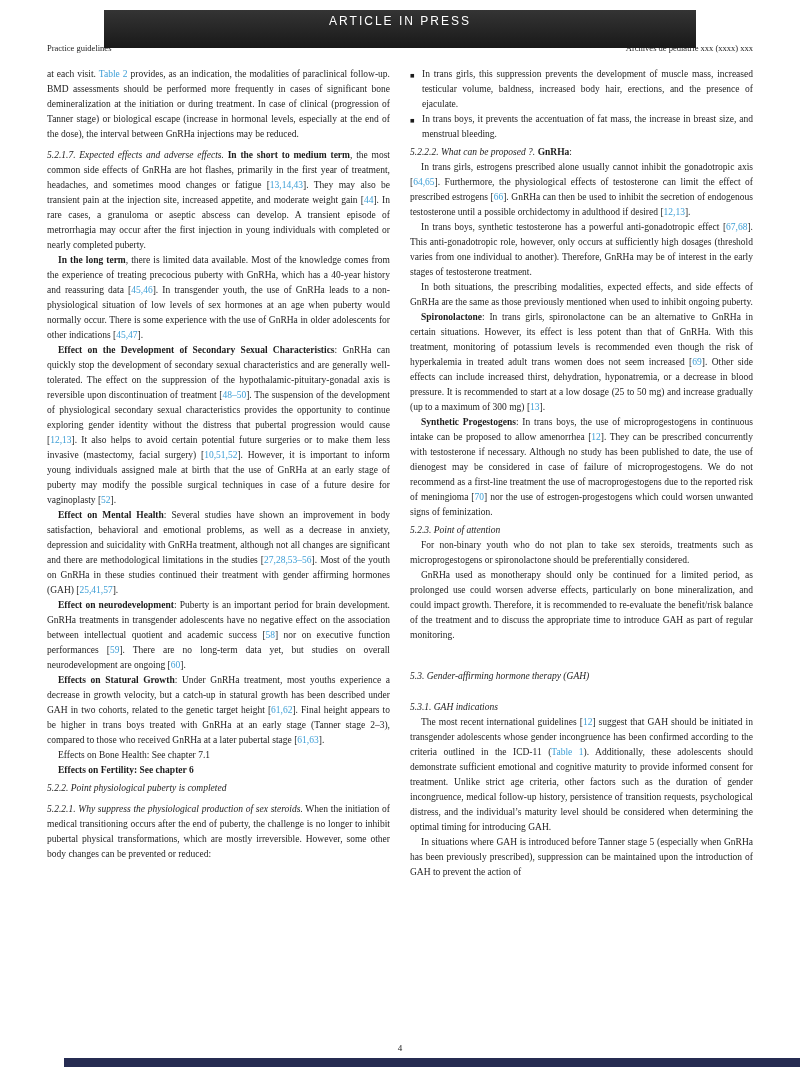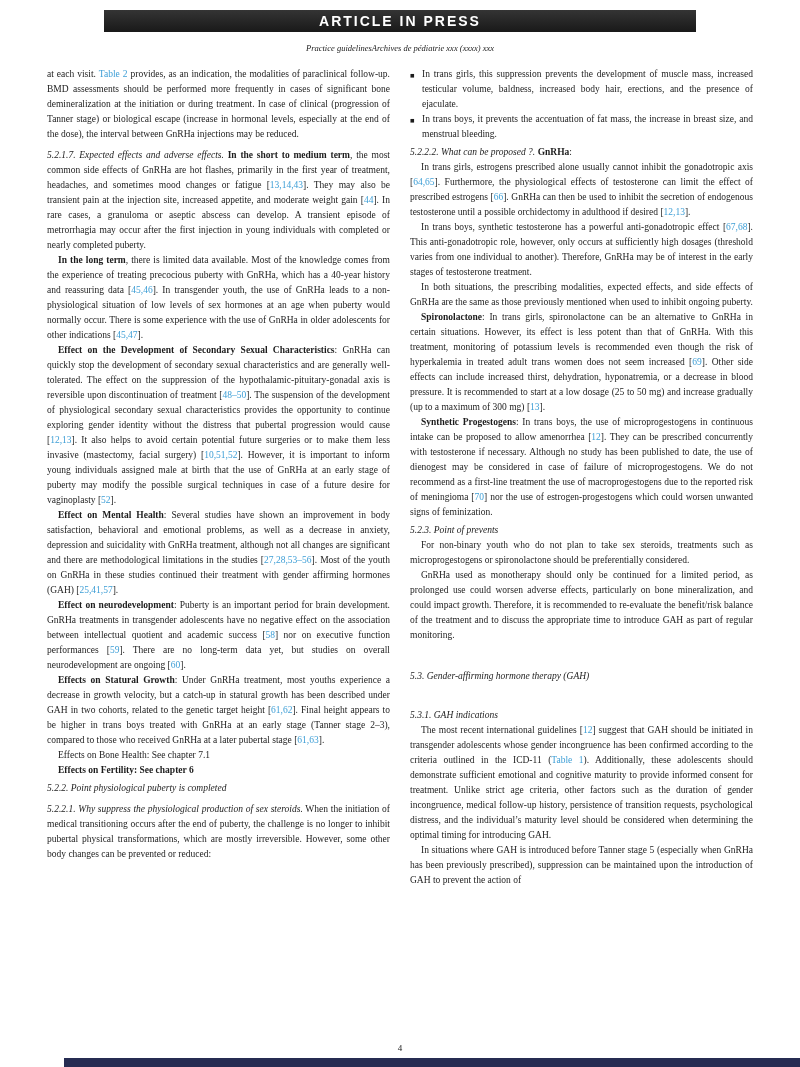--- a/index.html
+++ b/index.html
@@ -7,42 +7,42 @@
   body {
     width: 800px; height: 1067px;
     position: relative;
     background: #ffffff;
     color: #1c1c1c;
     font-family: "Liberation Serif", serif;
     overflow: hidden;
   }
   .banner {
     position: absolute; top: 10px; left: 104px;
-    width: 592px; height: 22px;
+    width: 592px; height: 38px;
     background: linear-gradient(#343434, var(--banner-bg, #191919));
     color: #ffffff;
     font-family: "Liberation Sans", sans-serif;
-    font-weight: 700; font-size: 14px; letter-spacing: 2px;
+    font-weight: 400; font-size: 12px; letter-spacing: 2px;
     text-align: center; line-height: 22px;
   }
   .runhead {
     position: absolute; top: 43px; left: 47px; width: 706px;
-    display: flex; justify-content: center;
-    font-size: 8.5px; font-style: italic;
+    display: flex; justify-content: space-between;
+    font-size: 8.5px; 
   }
   .content {
     position: absolute; top: 67px; left: 47px; width: 706px;
     display: flex; gap: 20px;
   }
   .col { width: 343px; font-size: 9.5px; line-height: 15px; text-align: justify; }
   .col p { margin: 0; }
   .col p.ind { text-indent: 11px; }
   .col .hp { margin-top: 6px; }
   .col .h  { margin-top: 3px; }
-  .col .h.lg { margin-top: 26px; margin-bottom: 24px; }
+  .col .h.lg { margin-top: 26px; margin-bottom: 16px; }
   .cite, .xref { color: var(--cite, #3d9ed6); }
   ul.bullets { margin: 0; padding: 0; list-style: none; }
   ul.bullets li { position: relative; padding-left: 12px; }
   ul.bullets li .sq { position: absolute; left: 0; top: 0.5px; font-size: 7.5px; }
   .pageno {
     position: absolute; bottom: 14px; left: 0; width: 800px;
     text-align: center; font-size: 9px;
   }
   .bottombar {
     position: absolute; bottom: 0; left: 64px; width: 736px; height: 9px;
@@ -81,21 +81,21 @@
         <ul class="bullets">
           <li><span class="sq">■</span>In trans girls, this suppression prevents the development of muscle mass, increased testicular volume, baldness, increased body hair, erections, and the presence of ejaculate.</li>
           <li><span class="sq">■</span>In trans boys, it prevents the accentuation of fat mass, the increase in breast size, and menstrual bleeding.</li>
         </ul>
         <p class="h"><i>5.2.2.2. What can be proposed ?.</i> <b>GnRHa</b>:</p>
         <p class="p ind">In trans girls, estrogens prescribed alone usually cannot inhibit the gonadotropic axis [<span class="cite">64,65</span>]. Furthermore, the physiological effects of testosterone can limit the effect of prescribed estrogens [<span class="cite">66</span>]. GnRHa can then be used to inhibit the secretion of endogenous testosterone until a possible orchidectomy in adulthood if desired [<span class="cite">12,13</span>].</p>
         <p class="p ind">In trans boys, synthetic testosterone has a powerful anti-gonadotropic effect [<span class="cite">67,68</span>]. This anti-gonadotropic role, however, only occurs at sufficiently high dosages (threshold varies from one individual to another). Therefore, GnRHa may be of interest in the early stages of testosterone treatment.</p>
         <p class="p ind">In both situations, the prescribing modalities, expected effects, and side effects of GnRHa are the same as those previously mentioned when used to inhibit ongoing puberty.</p>
         <p class="p ind"><b>Spironolactone</b>: In trans girls, spironolactone can be an alternative to GnRHa in certain situations. However, its effect is less potent than that of GnRHa. With this treatment, monitoring of potassium levels is recommended even though the risk of hyperkalemia in treated adult trans women does not seem increased [<span class="cite">69</span>]. Other side effects can include increased thirst, dehydration, hyponatremia, or a decrease in blood pressure. It is recommended to start at a low dosage (25 to 50 mg) and increase gradually (up to a maximum of 300 mg) [<span class="cite">13</span>].</p>
         <p class="p ind"><b>Synthetic Progestogens</b>: In trans boys, the use of microprogestogens in continuous intake can be proposed to allow amenorrhea [<span class="cite">12</span>]. They can be prescribed concurrently with testosterone if necessary. Although no study has been published to date, the use of dienogest may be considered in case of failure of microprogestogens. We do not recommend as a first-line treatment the use of macroprogestogens due to the reported risk of meningioma [<span class="cite">70</span>] nor the use of estrogen-progestogens which could worsen unwanted signs of feminization.</p>
-        <p class="h"><i>5.2.3. Point of prevents</i></p>
+        <p class="h"><i>5.2.3. Point of attention</i></p>
         <p class="p ind">For non-binary youth who do not plan to take sex steroids, treatments such as microprogestogens or spironolactone should be preferentially considered.</p>
         <p class="p ind">GnRHa used as monotherapy should only be continued for a limited period, as prolonged use could worsen adverse effects, particularly on bone mineralization, and could impact growth. Therefore, it is recommended to re-evaluate the benefit/risk balance of the treatment and to discuss the appropriate time to introduce GAH as part of regular monitoring.</p>
         <p class="h lg"><i>5.3. Gender-affirming hormone therapy (GAH)</i></p>
         <p class="h"><i>5.3.1. GAH indications</i></p>
         <p class="p ind">The most recent international guidelines [<span class="cite">12</span>] suggest that GAH should be initiated in transgender adolescents whose gender incongruence has been confirmed according to the criteria outlined in the ICD-11 (<span class="xref">Table 1</span>). Additionally, these adolescents should demonstrate sufficient emotional and cognitive maturity to provide informed consent for treatment. Unlike strict age criteria, other factors such as the duration of gender incongruence, medical follow-up history, persistence of transition requests, psychological distress, and the individual’s maturity level should be considered when determining the optimal timing for introducing GAH.</p>
         <p class="p ind">In situations where GAH is introduced before Tanner stage 5 (especially when GnRHa has been previously prescribed), suppression can be maintained upon the introduction of GAH to prevent the action of</p>
       </div>
   </div>
 
   <div class="pageno">4</div>

